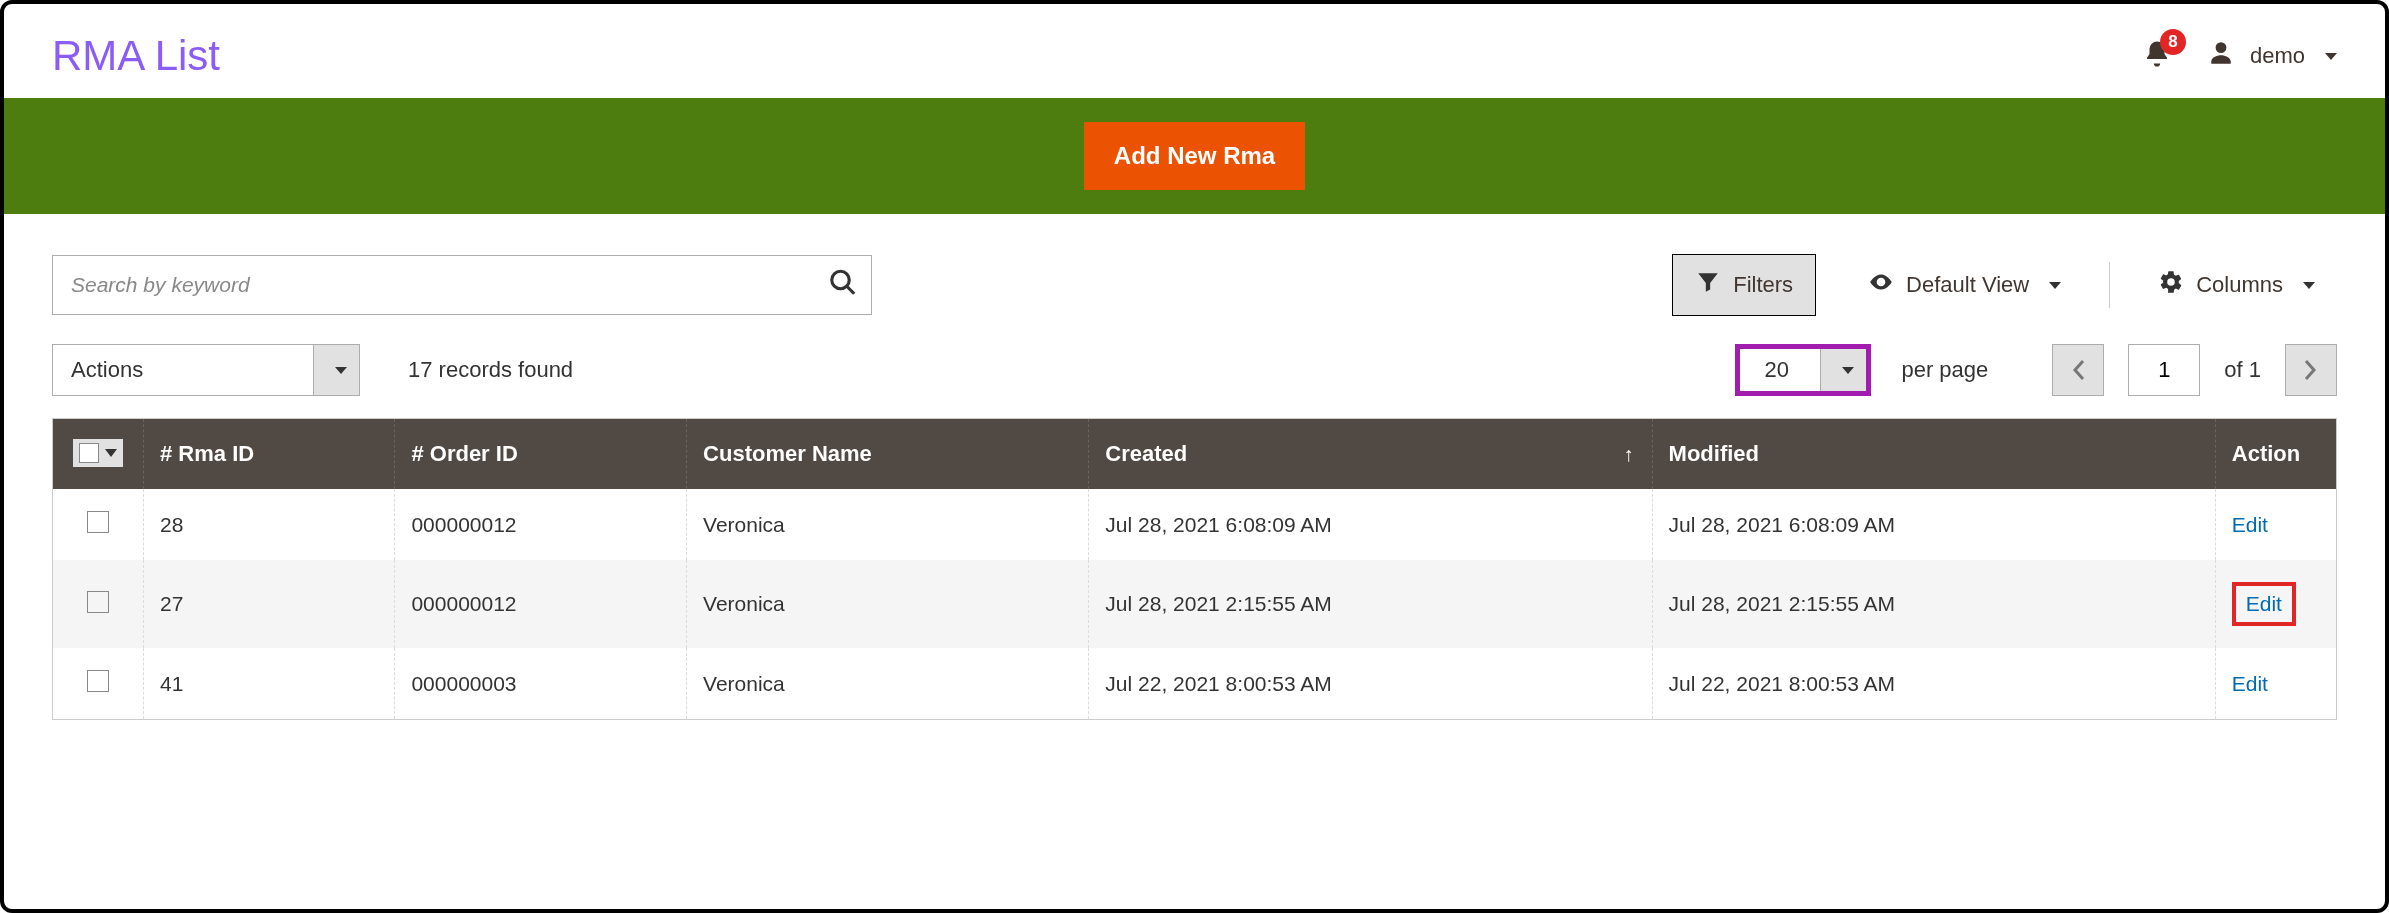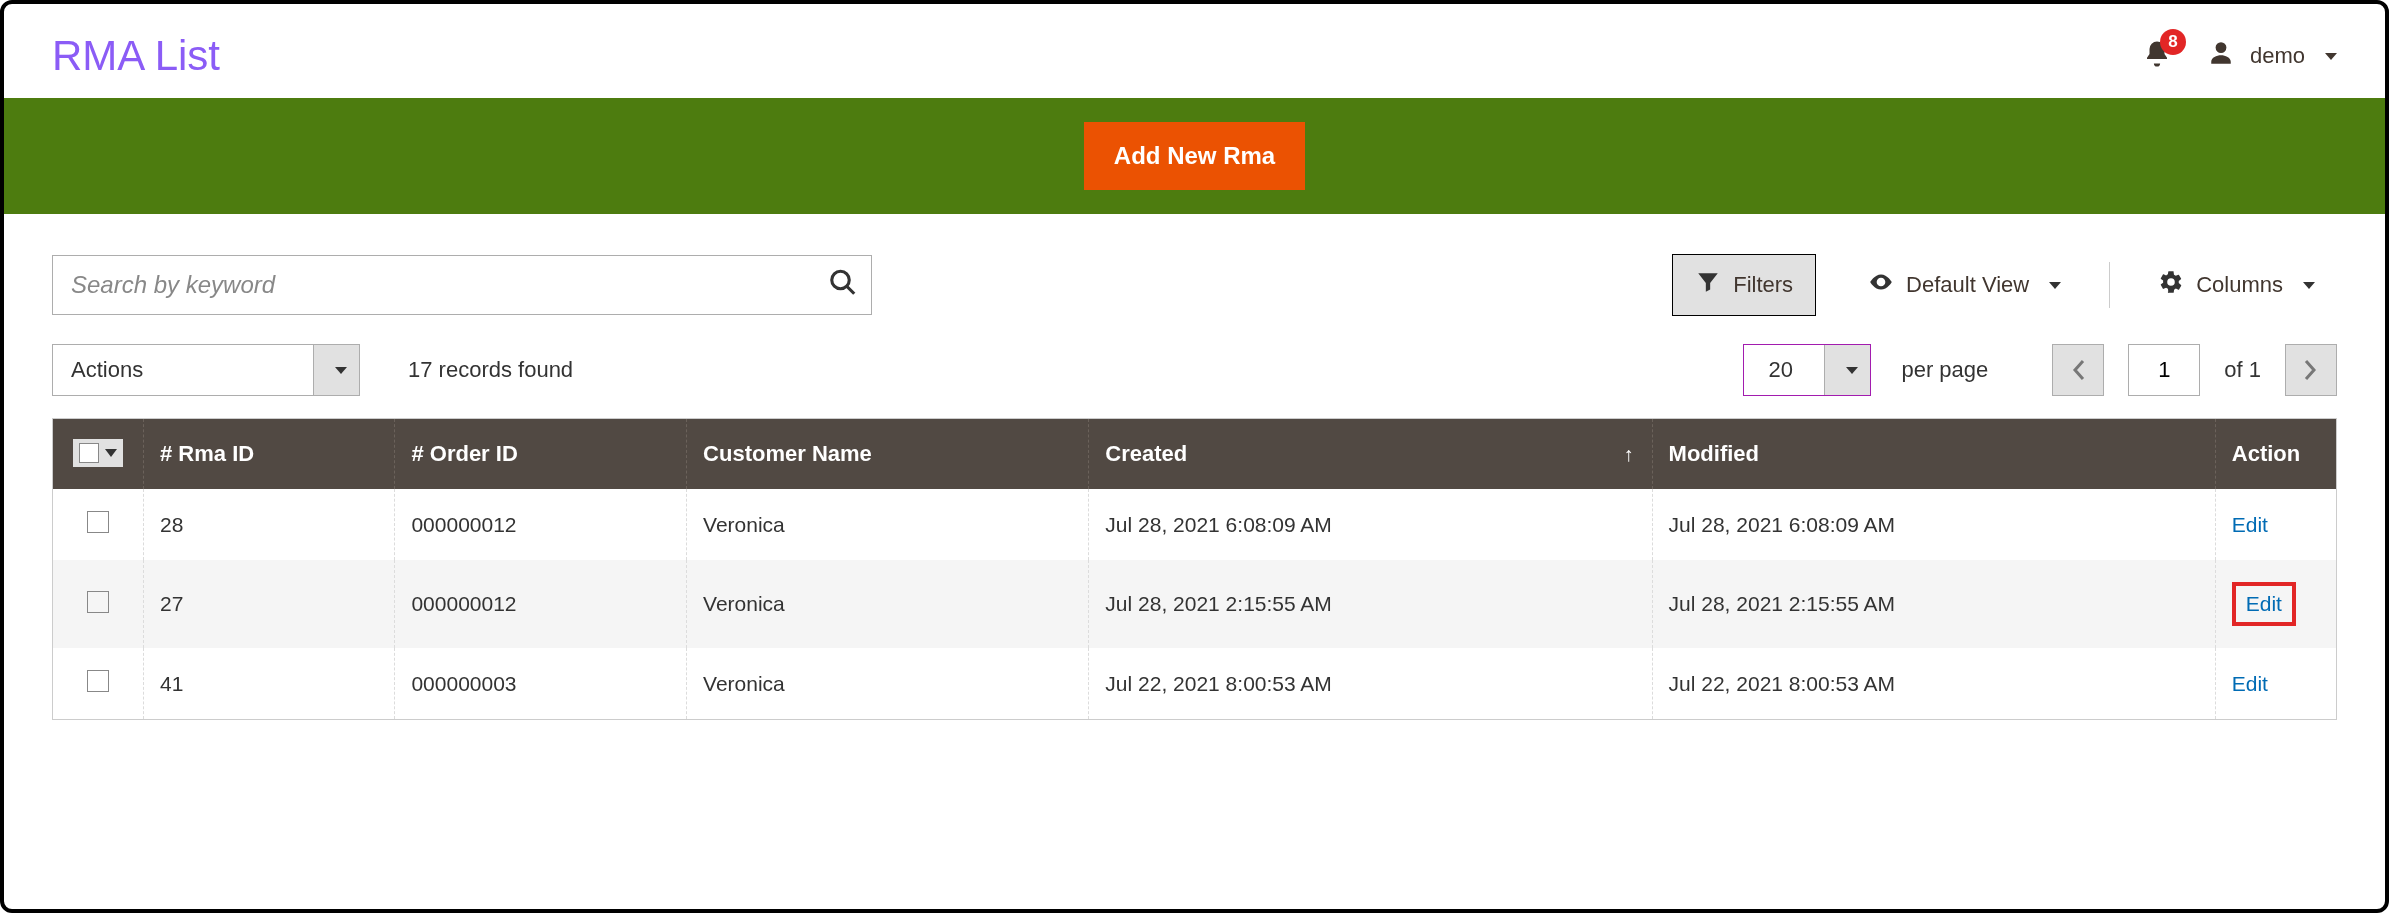--- a/index.html
+++ b/index.html
@@ -93,21 +93,21 @@
     padding: 40px 48px 0 48px;
   }
   .search-wrap {
     position: relative;
     width: 820px;
   }
   .search-input {
     width: 100%;
     height: 60px;
     border: 1px solid #adadad;
-    font-size: 24px;
+    font-size: 21px;
     font-style: italic;
     color: #777;
     padding: 0 60px 0 18px;
   }
   .search-input::placeholder { color: #888; font-style: italic; }
   .search-icon {
     position: absolute;
     right: 14px; top: 50%; transform: translateY(-50%);
   }
   .search-icon svg { width: 30px; height: 30px; stroke: #333; fill: none; stroke-width: 2.5; }
@@ -156,21 +156,21 @@
     min-width: 260px;
   }
   .actions-dd .dd-btn {
     width: 46px; background: #e1e1e1; border-left: 1px solid #adadad;
     display: flex; align-items: center; justify-content: center;
   }
   .records { color: #333; }
 
   .c2-right { display: flex; align-items: center; gap: 24px; }
   .page-size {
-    display: flex; align-items: stretch; border: 1px solid #a21caf; height: 52px;
+    display: flex; align-items: stretch; border: 5px solid #a21caf; height: 52px;
   }
   .page-size .ps-val {
     display: flex; align-items: center; padding: 0 24px; min-width: 80px;
   }
   .page-size .ps-btn {
     width: 46px; background: #e1e1e1; border-left: 1px solid #adadad;
     display: flex; align-items: center; justify-content: center;
   }
   .per-page { margin-left: 6px; margin-right: 40px; }
   .nav-btn {

